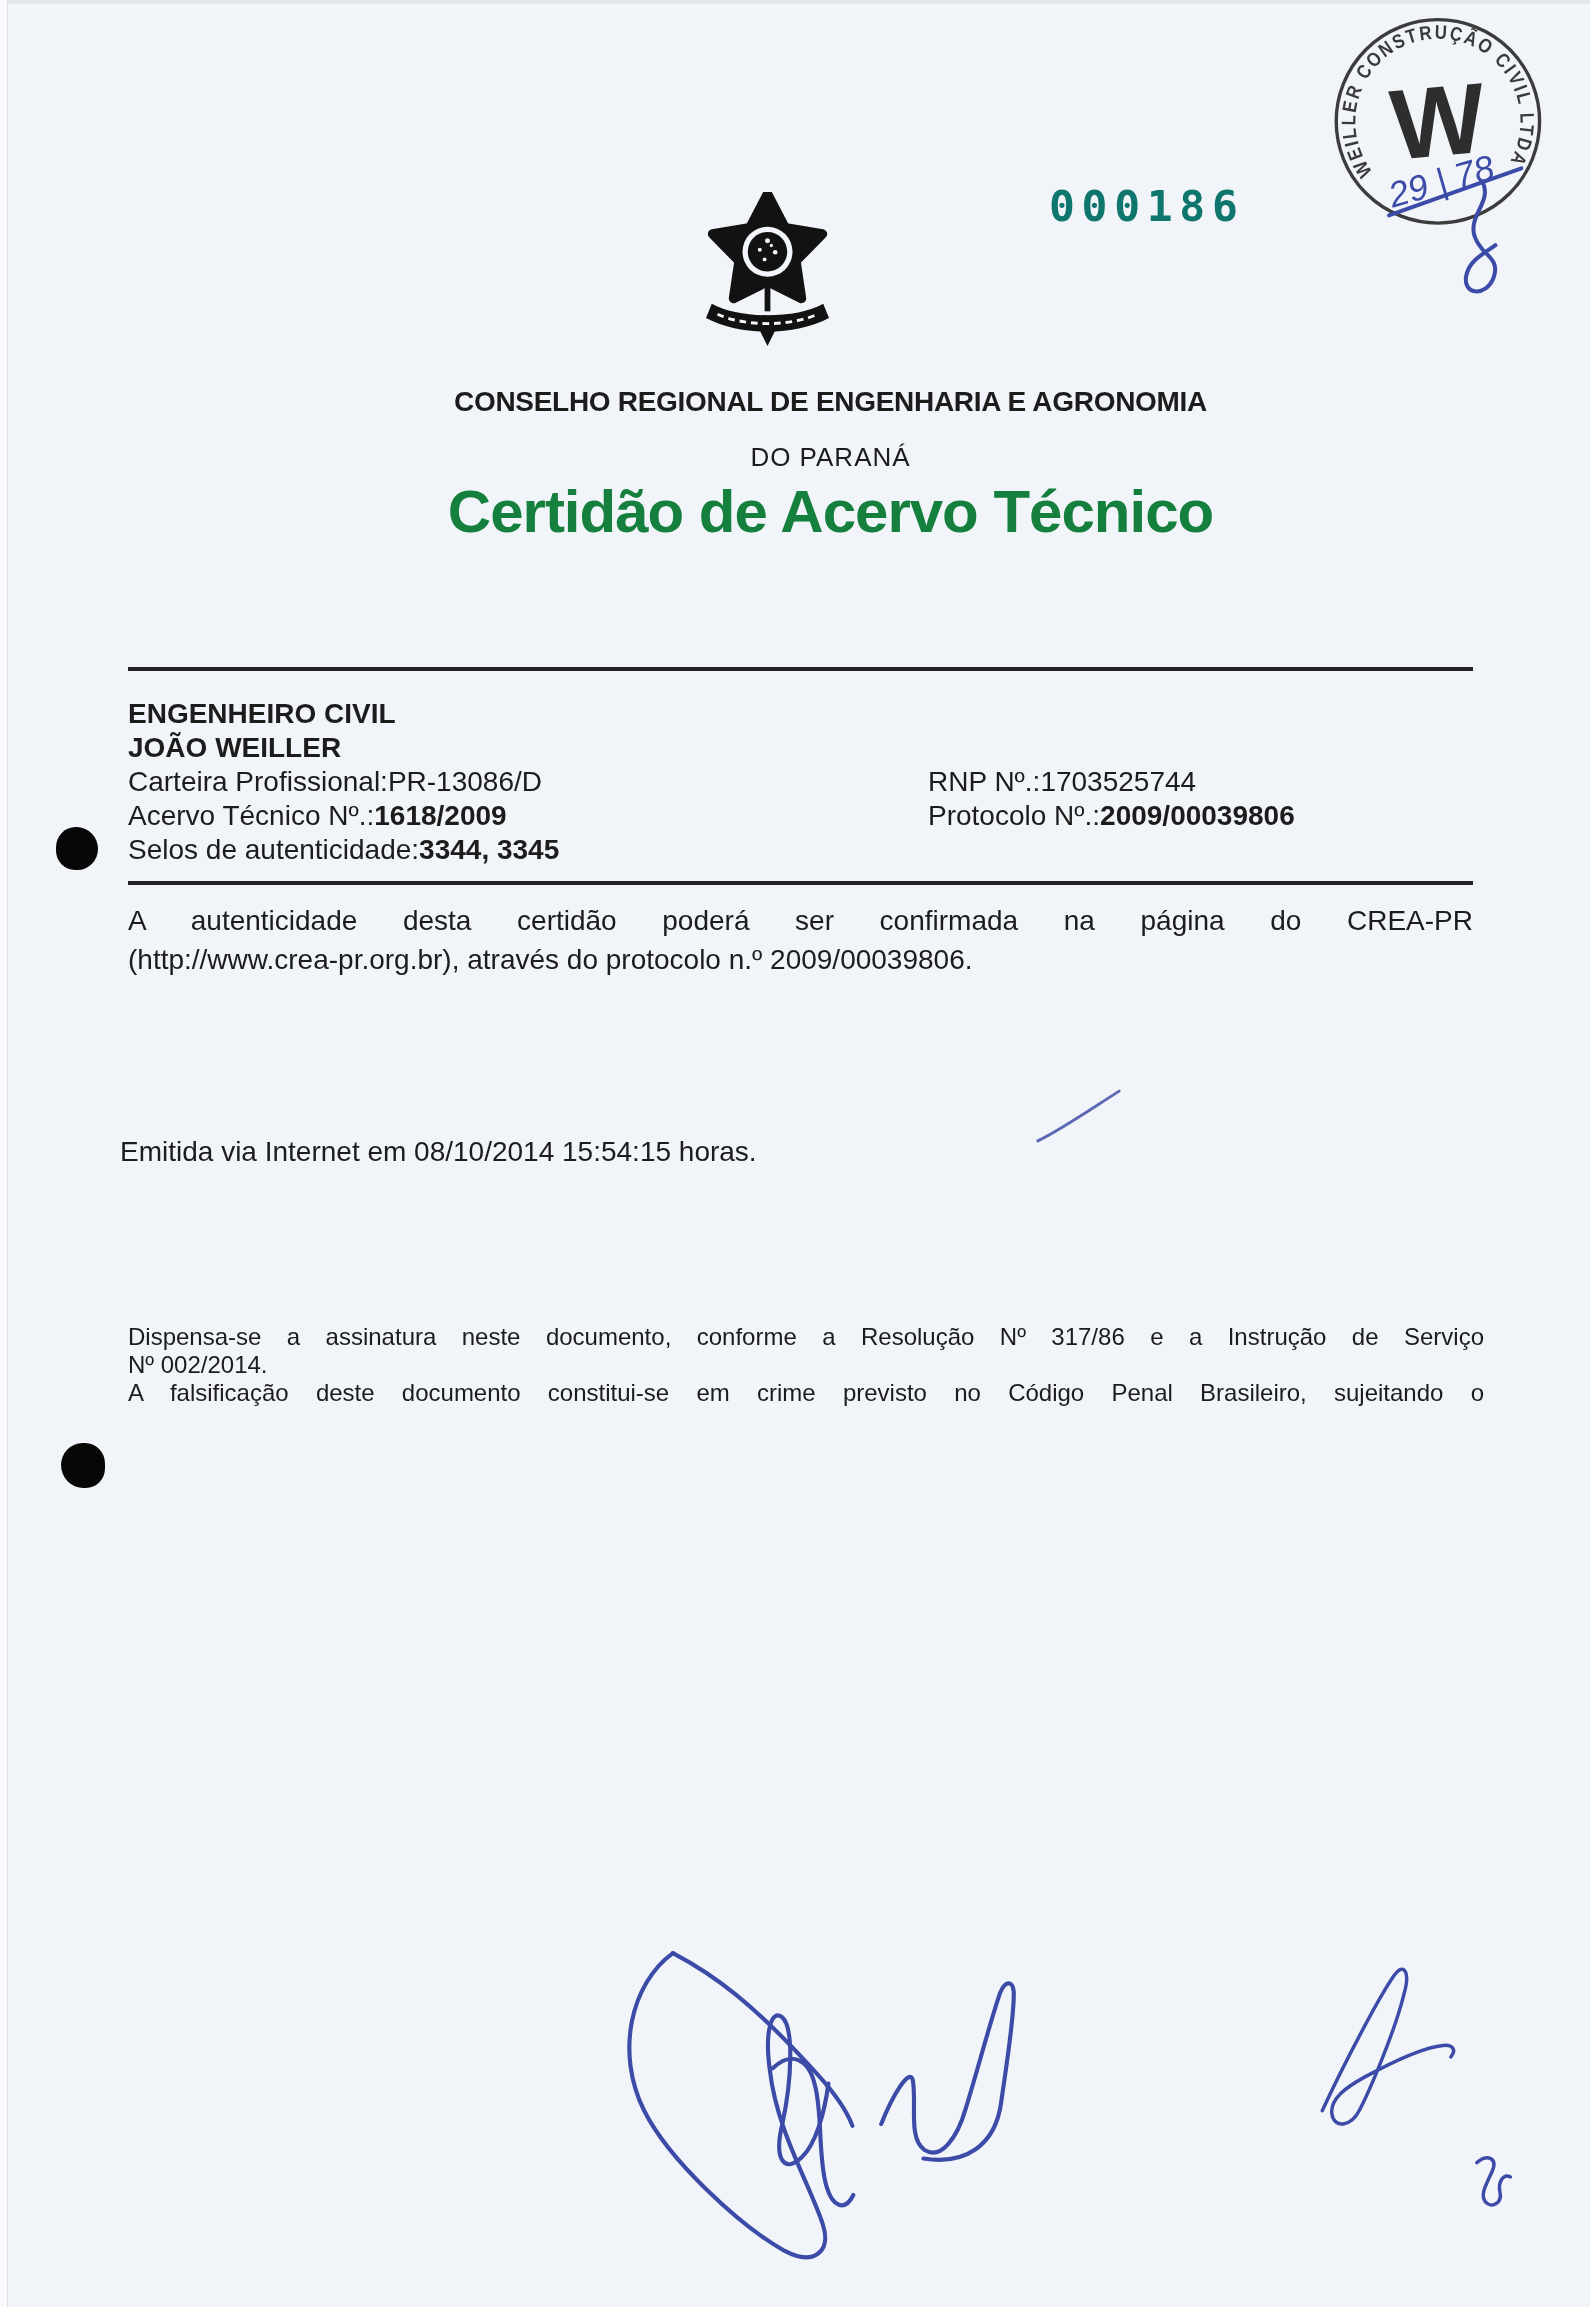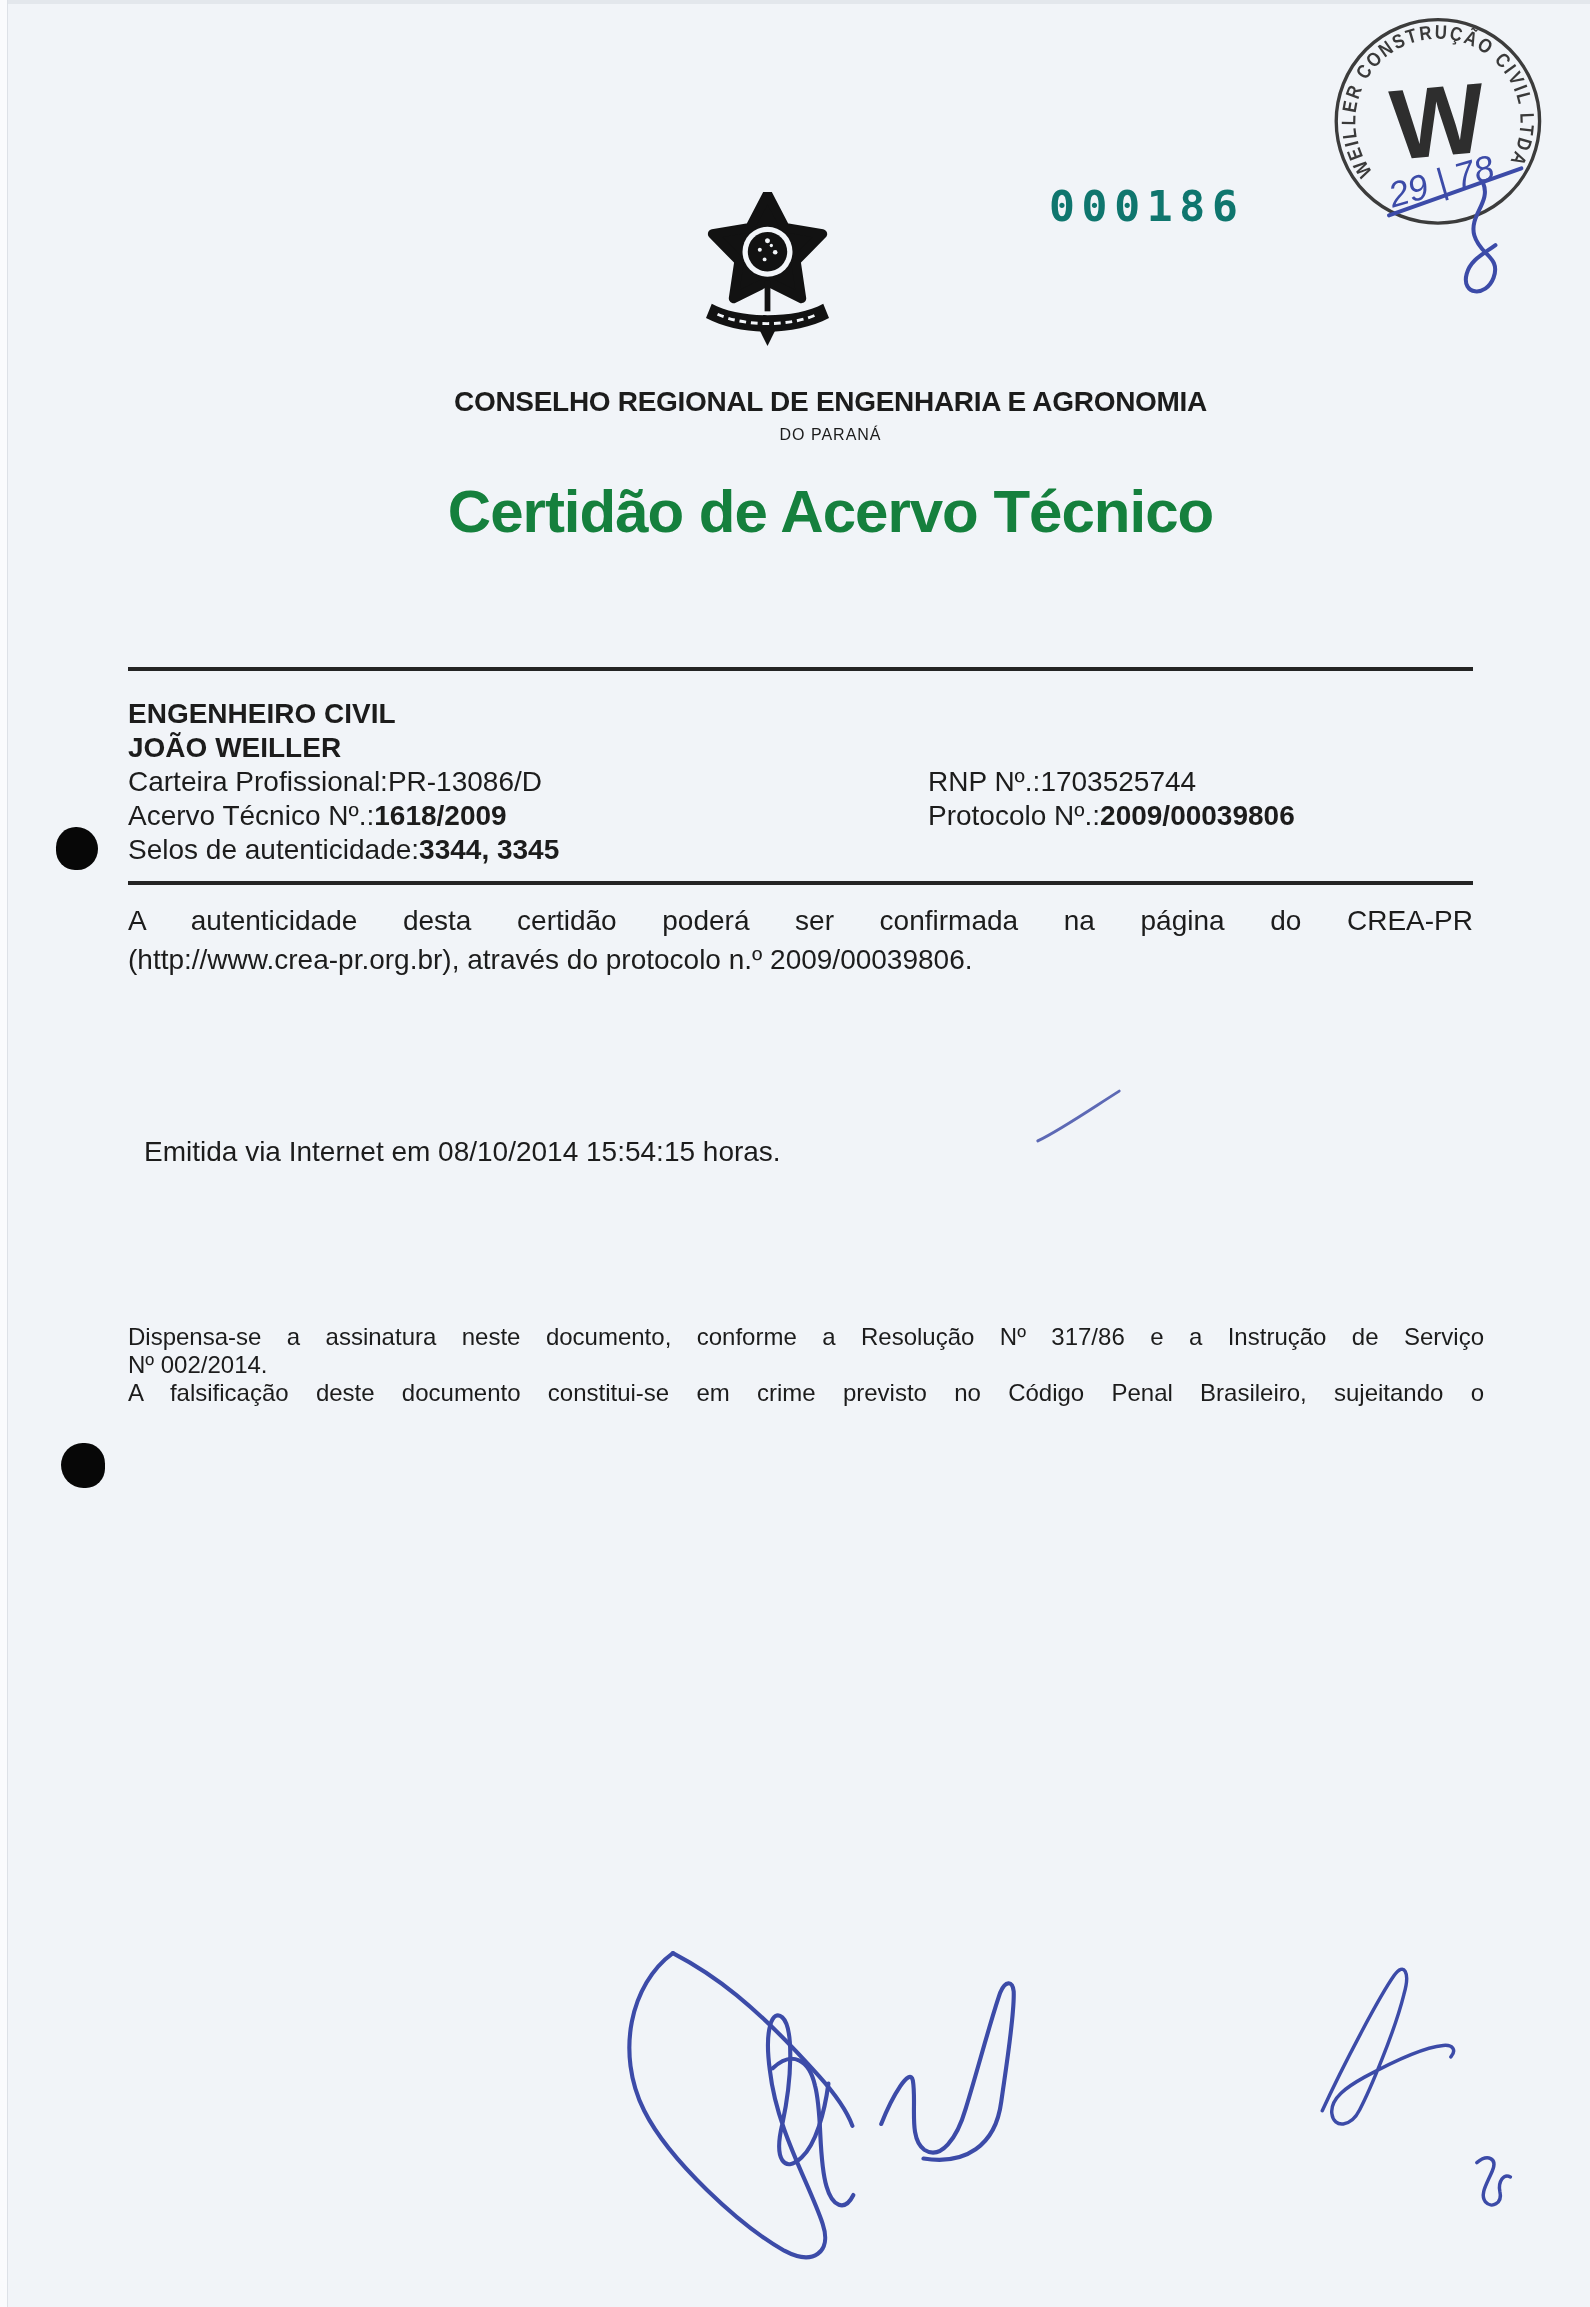--- a/index.html
+++ b/index.html
@@ -17,38 +17,38 @@
     left:1049px;top:181px;
     font-family:"DejaVu Sans Mono",monospace;
     font-weight:600;font-size:43px;letter-spacing:6.7px;color:#0f766e;
   }
 
   .company-stamp{left:1318px;top:11.5px;}
   .emblem{left:706px;top:192px;}
 
   .org{left:163px;top:386px;width:1335px;text-align:center;}
   .org1{font-size:28px;font-weight:bold;letter-spacing:-0.3px;}
-  .org2{font-size:16px;margin-top:8px;letter-spacing:1px;}
+  .org2{font-size:26px;margin-top:24px;letter-spacing:1px;}
 
   .title{left:163px;top:477px;width:1335px;text-align:center;margin:0;
     font-size:60px;font-weight:bold;letter-spacing:-1px;color:#15803d;}
 
   .rule{left:128px;width:1345px;height:3.8px;background:#242424;}
   .rule1{top:667px;}
   .rule2{top:881px;}
 
   .info-left{left:128px;top:697px;font-size:28px;line-height:34px;white-space:nowrap;}
   .info-right{left:928px;top:765px;font-size:28px;line-height:34px;white-space:nowrap;}
   .b{font-weight:bold;}
 
   .auth{left:128px;top:901px;width:1345px;font-size:28px;line-height:39px;}
   .line{display:block;}
   .just{text-align:justify;text-align-last:justify;text-justify:inter-word;}
 
-  .emitted{left:144px;top:1136px;font-size:28px;}
+  .emitted{left:120px;top:1136px;font-size:28px;}
 
   .pen-dash{left:1033px;top:1086px;}
 
   .legal{left:128px;top:1323px;width:1356px;font-size:24px;line-height:28px;}
 
   .hole{background:#070707;}
   .hole1{left:56px;top:827px;width:42px;height:43px;border-radius:48% 52% 50% 46%;}
   .hole2{left:61px;top:1443px;width:44px;height:45px;border-radius:52% 48% 46% 54%;}
 
   .sig-main{left:567px;top:1907px;}

